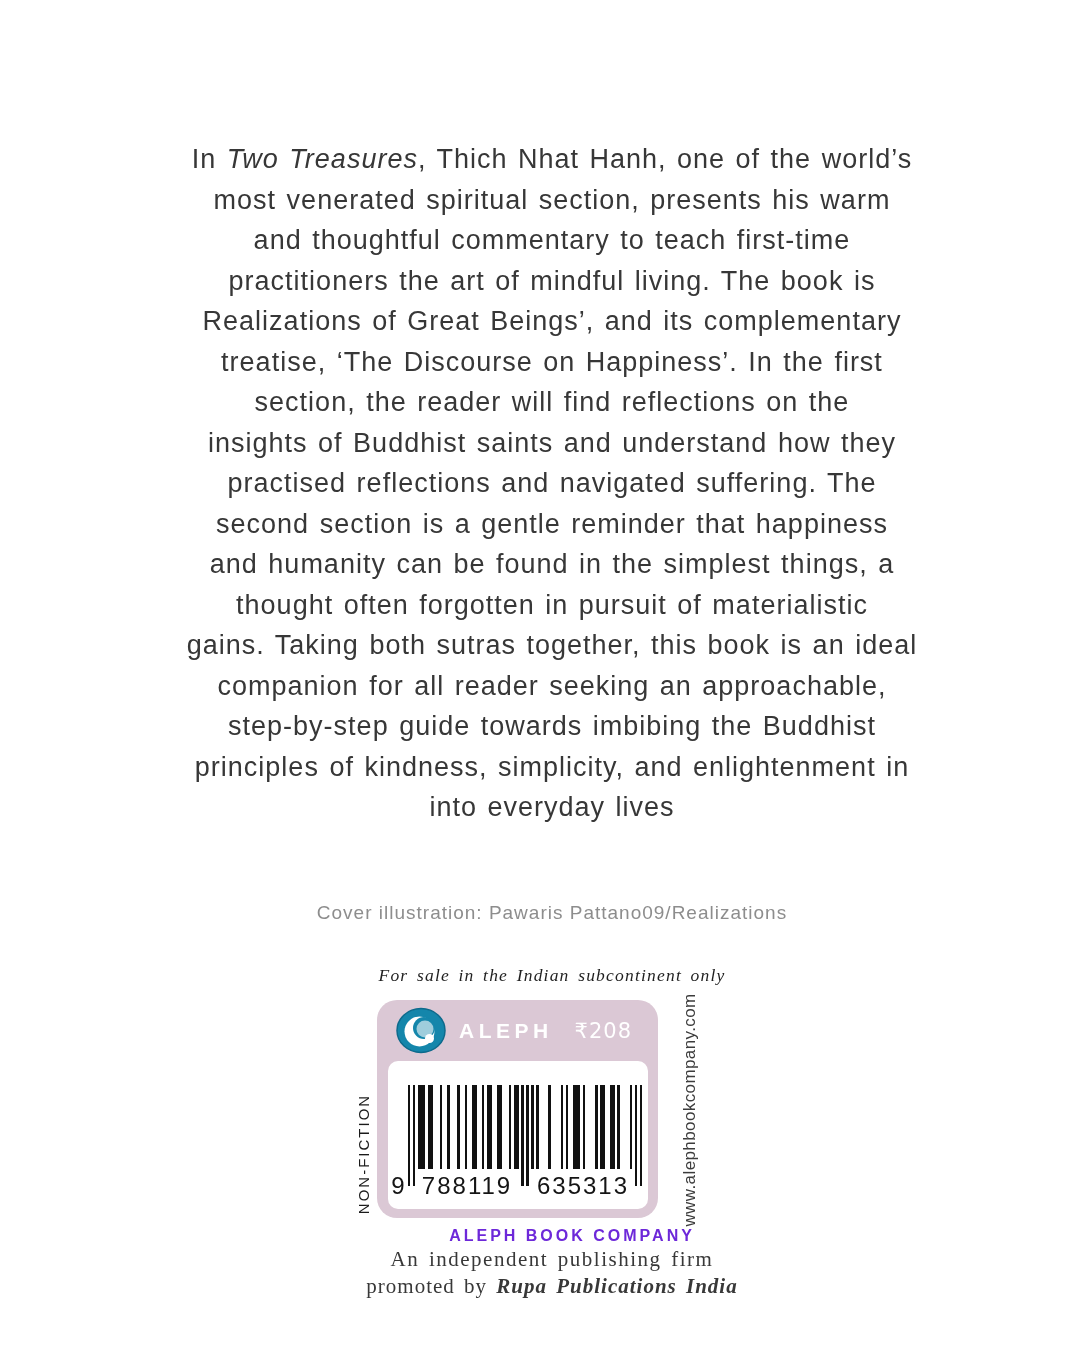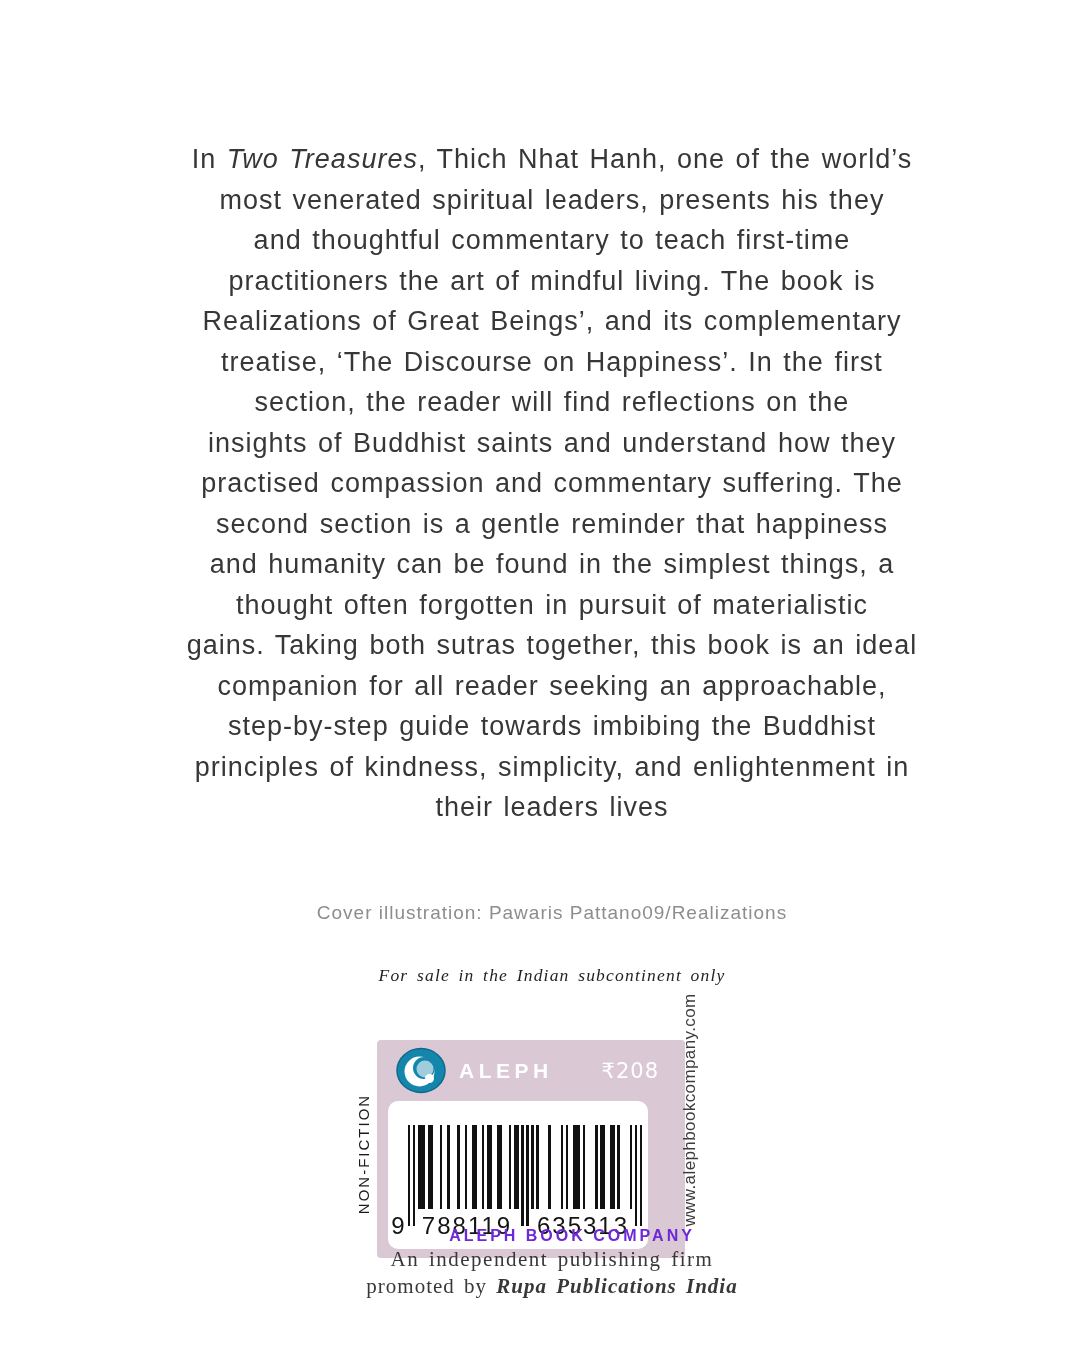--- a/index.html
+++ b/index.html
@@ -28,23 +28,22 @@
   }
   
   .sale{
     position:absolute;top:965px;left:0;width:100%;
     text-align:center;
     font-family:"Liberation Serif",serif;font-style:italic;
     font-size:17.5px;letter-spacing:1.2px;word-spacing:3px;color:#1f1f1f;
   }
   
   .label{
-    position:absolute;left:377px;top:1000px;width:308px;height:218px;
-    border-radius:4px;
-    margin-top:40px;
+    position:absolute;left:377px;top:1000px;width:281px;height:218px;
+    border-radius:20px;
   }
   .label-top{position:absolute;left:0;top:0;width:100%;height:61px;}
   .logo{position:absolute;left:19px;top:7px;width:50px;height:47px;}
   .brand{
     position:absolute;left:82px;top:50%;transform:translateY(-50%);
     color:#ffffff;font-weight:bold;font-size:21px;letter-spacing:4.5px;
   }
   .price{
     position:absolute;right:26px;top:50%;transform:translateY(-50%);
     color:#ffffff;font-size:21px;letter-spacing:1px;
@@ -93,36 +92,36 @@
   }
   .promoter .bit{font-weight:bold;font-style:italic;}
 </style>
 </head>
 <body>
 
 <div class="page">
 
   <div class="blurb">
       <div class="blurb-line"><span>In </span><span class="it">Two Treasures</span><span>, Thich Nhat Hanh, one of the world’s</span></div>
-      <div class="blurb-line"><span>most venerated spiritual leaders, presents his they</span></div>
+      <div class="blurb-line"><span>most venerated spiritual section, presents his warm</span></div>
       <div class="blurb-line"><span>and thoughtful commentary to teach first-time</span></div>
       <div class="blurb-line"><span>practitioners the art of mindful living. The book is</span></div>
       <div class="blurb-line"><span>Realizations of Great Beings’, and its complementary</span></div>
       <div class="blurb-line"><span>treatise, ‘The Discourse on Happiness’. In the first</span></div>
       <div class="blurb-line"><span>section, the reader will find reflections on the</span></div>
       <div class="blurb-line"><span>insights of Buddhist saints and understand how they</span></div>
-      <div class="blurb-line"><span>practised compassion and commentary suffering. The</span></div>
+      <div class="blurb-line"><span>practised reflections and navigated suffering. The</span></div>
       <div class="blurb-line"><span>second section is a gentle reminder that happiness</span></div>
       <div class="blurb-line"><span>and humanity can be found in the simplest things, a</span></div>
       <div class="blurb-line"><span>thought often forgotten in pursuit of materialistic</span></div>
       <div class="blurb-line"><span>gains. Taking both sutras together, this book is an ideal</span></div>
       <div class="blurb-line"><span>companion for all reader seeking an approachable,</span></div>
       <div class="blurb-line"><span>step-by-step guide towards imbibing the Buddhist</span></div>
       <div class="blurb-line"><span>principles of kindness, simplicity, and enlightenment in</span></div>
-      <div class="blurb-line"><span>their leaders lives</span></div>
+      <div class="blurb-line"><span>into everyday lives</span></div>
     </div>
 
   <div class="credit">Cover illustration: Pawaris Pattano09/Realizations</div>
 
   <div class="sale">For sale in the Indian subcontinent only</div>
 
   <div class="label" id="label" style="background: rgb(219, 200, 213);">
     <div class="label-top">
       <svg class="logo" viewBox="0 0 50 47">
         <ellipse cx="25" cy="23.5" rx="24" ry="22" stroke="#0d6a8c" stroke-width="1.5" fill="#1486ab"></ellipse>

